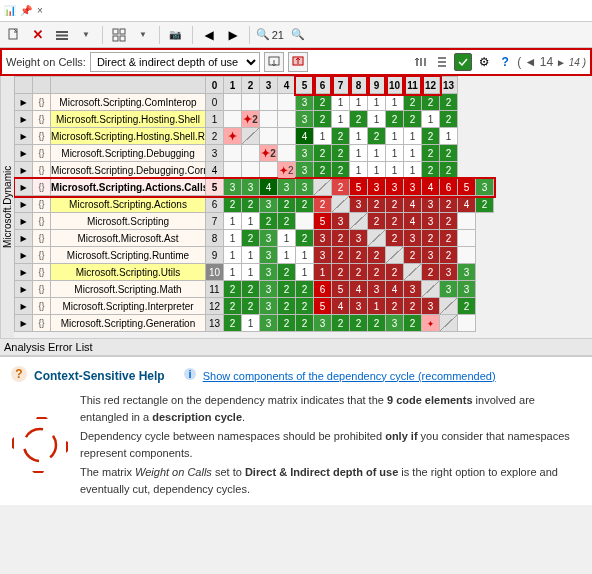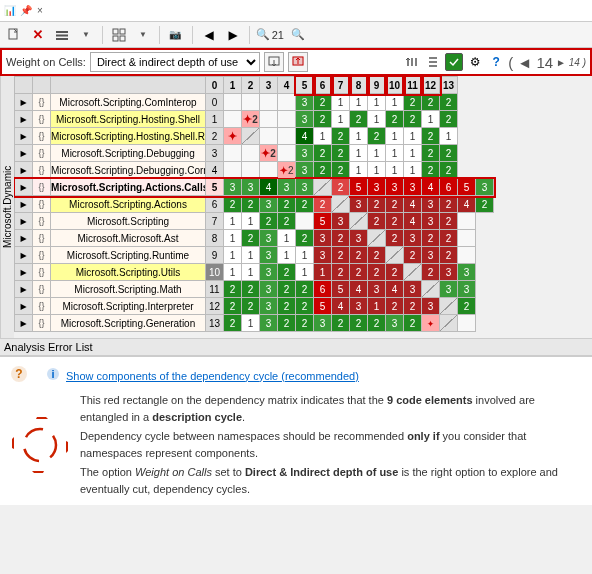--- a/index.html
+++ b/index.html
@@ -275,21 +275,21 @@
           <line x1="2" y1="10" x2="10" y2="10" stroke="#555" stroke-width="1.5"></line>
         </svg>
     </div>
     <div class="toolbar-btn" style="width:18px; height:18px; background:#228B22; border:1px solid #555;">
       <svg width="10" height="10" viewBox="0 0 10 10">
           <polyline points="1,5 4,8 9,2" fill="none" stroke="#fff" stroke-width="1.5"></polyline>
         </svg>
     </div>
     <div class="toolbar-btn" style="width:18px; height:18px; font-size:12px;">⚙</div>
     <div class="toolbar-btn" style="width:18px; height:18px; font-size:12px; color:#0066cc; font-weight:bold;">?</div>
-    <span style="font-size:15px; color:#555;">( ◄ <span>14</span></span>
+    <span style="font-size:12px; color:#555;">( ◄ <span>14</span></span>
     <span style="font-size:10px; color:#555;font-style:italic;">► <span>14</span> )</span>
   </div>
 </div>
 
 <div style="display:flex; flex-direction:row; overflow:hidden; height:262px;">
 
   <div class="side-label" style="font-size:10px; width:14px;">Microsoft.Dynamic</div>
 
   <div class="matrix-container" style="overflow:auto; flex:1;">
     <table class="main-matrix">
@@ -626,20 +626,21 @@
 </div>
 
 <div class="help-panel">
   <div class="help-header">
     <span class="context-icon">
       <svg width="18" height="18" viewBox="0 0 18 18">
         <circle cx="9" cy="9" r="8" fill="#cc6600" opacity="0.15"></circle>
         <text x="9" y="13" text-anchor="middle" font-size="12" fill="#cc6600" font-weight="bold">?</text>
       </svg>
     </span>
+    <span class="help-title">Context-Sensitive Help</span>
     <span class="info-icon" style="margin-left:12px;">
       <svg width="14" height="14" viewBox="0 0 14 14">
           <circle cx="7" cy="7" r="6" fill="#0066cc" opacity="0.2"></circle>
           <text x="7" y="11" text-anchor="middle" font-size="11" fill="#0066cc" font-weight="bold">i</text>
         </svg>
     </span>
     <span class="help-link">Show components of the dependency cycle (recommended)</span>
   </div>
   <div class="help-body">
 
@@ -658,20 +659,20 @@
         </g>
 
         <circle cx="28" cy="28" r="16" fill="none" stroke="#cc2200" stroke-width="2.5" stroke-dasharray="20,12" stroke-dashoffset="6"></circle>
       </svg>
     </div>
     <div>
       <p class="help-text">
         <span>This red rectangle on the dependency matrix indicates that the </span><b>9 code elements</b><span> involved are entangled in a </span><b>description cycle</b><span>.</span>
       </p>
       <p class="help-text" style="margin-top:3px;">
-        <span>Dependency cycle between namespaces should be recommended </span><b>only if</b><span> you consider that namespaces represent components.</span>
+        <span>Dependency cycle between namespaces should be prohibited </span><b>only if</b><span> you consider that namespaces represent components.</span>
       </p>
       <p class="help-text" style="margin-top:3px;">
-        <span>The option </span><i>Weight on Calls</i><span> set to </span><b>Direct &amp; Indirect depth of use</b><span> is the right option to explore and eventually cut, dependency cycles.</span>
+        <span>The matrix </span><i>Weight on Calls</i><span> set to </span><b>Direct &amp; Indirect depth of use</b><span> is the right option to explore and eventually cut, dependency cycles.</span>
       </p>
     </div>
   </div>
 </div>
 
 </body></html>

